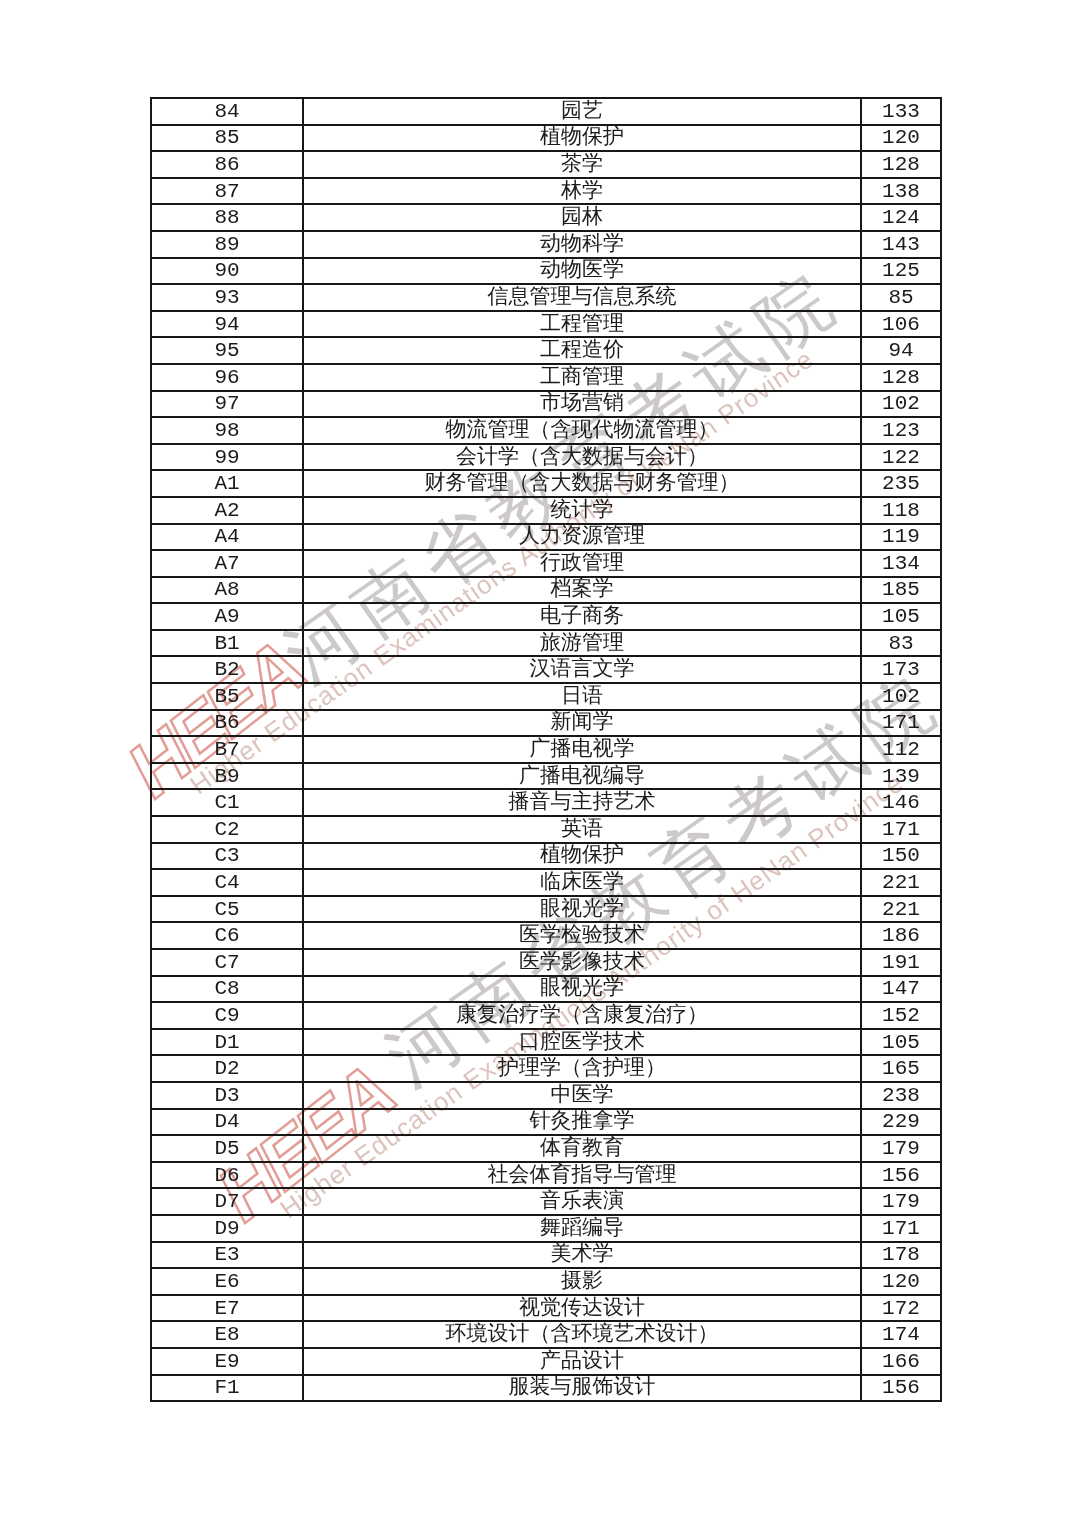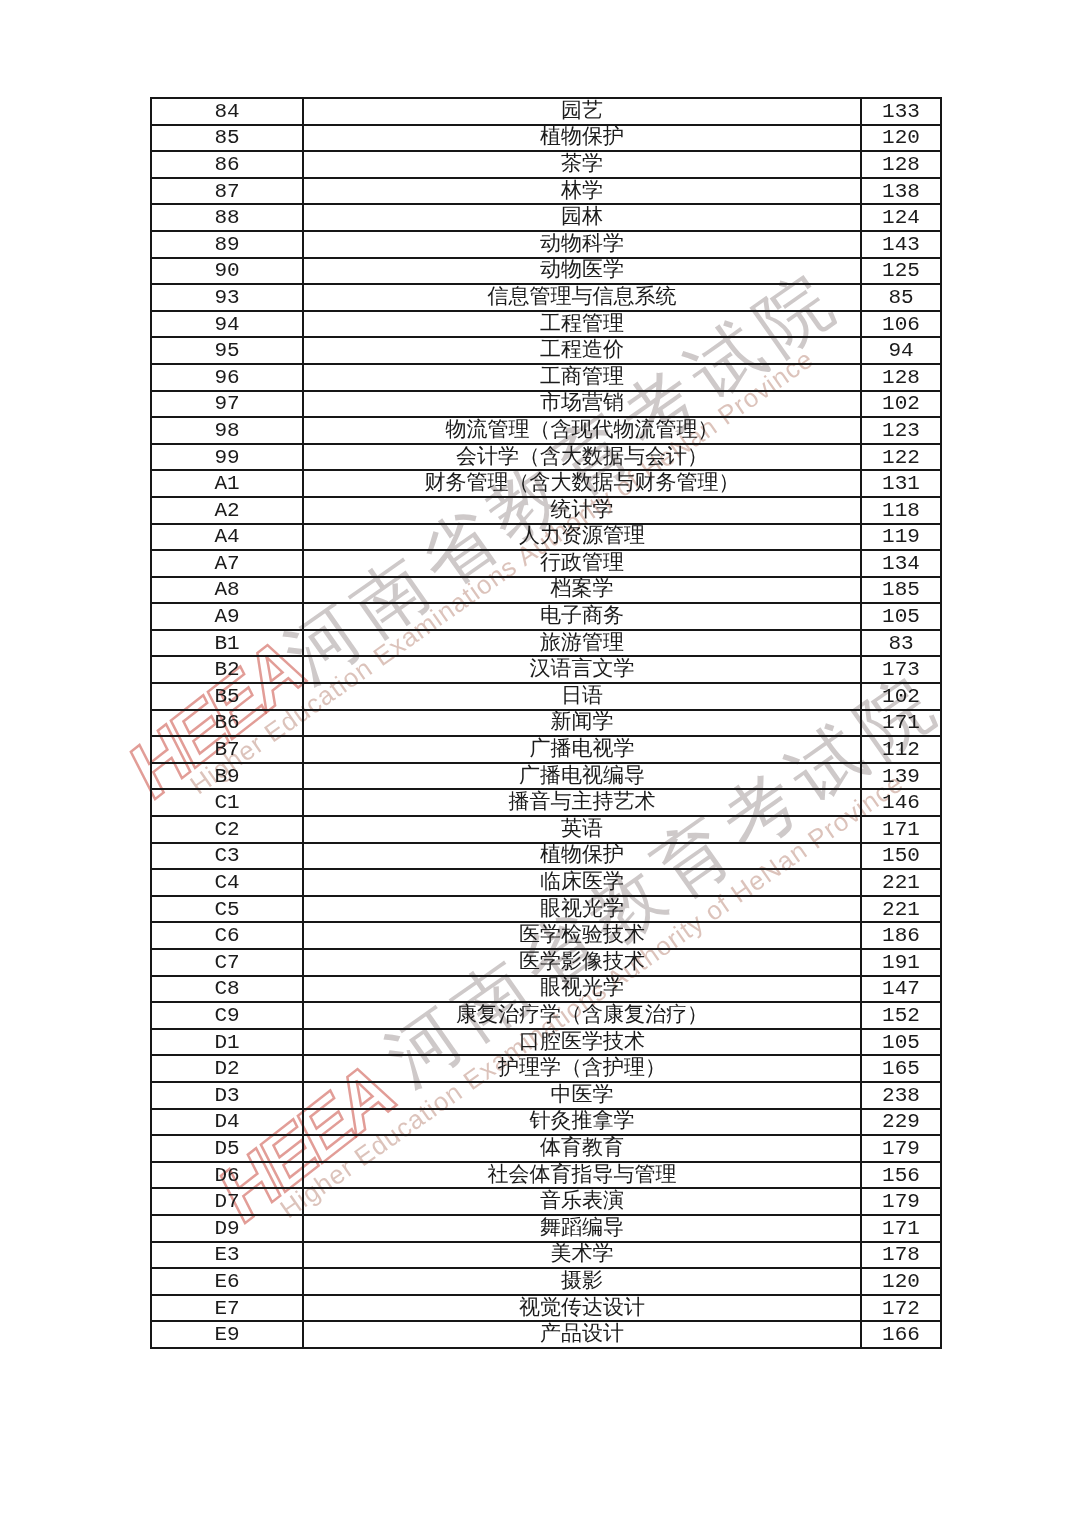--- a/index.html
+++ b/index.html
@@ -176,21 +176,21 @@
           <td>123</td>
         </tr>
         <tr>
           <td>99</td>
           <td>会计学（含大数据与会计）</td>
           <td>122</td>
         </tr>
         <tr>
           <td>A1</td>
           <td>财务管理（含大数据与财务管理）</td>
-          <td>131</td>
+          <td>235</td>
         </tr>
         <tr>
           <td>A2</td>
           <td>统计学</td>
           <td>118</td>
         </tr>
         <tr>
           <td>A4</td>
           <td>人力资源管理</td>
           <td>119</td>
@@ -334,20 +334,30 @@
           <td>E6</td>
           <td>摄影</td>
           <td>120</td>
         </tr>
         <tr>
           <td>E7</td>
           <td>视觉传达设计</td>
           <td>172</td>
         </tr>
         <tr>
+          <td>E8</td>
+          <td>环境设计（含环境艺术设计）</td>
+          <td>174</td>
+        </tr>
+        <tr>
           <td>E9</td>
           <td>产品设计</td>
           <td>166</td>
         </tr>
+        <tr>
+          <td>F1</td>
+          <td>服装与服饰设计</td>
+          <td>156</td>
+        </tr>
       </tbody>
   </table>
 
 </div>
 
 </body></html>

